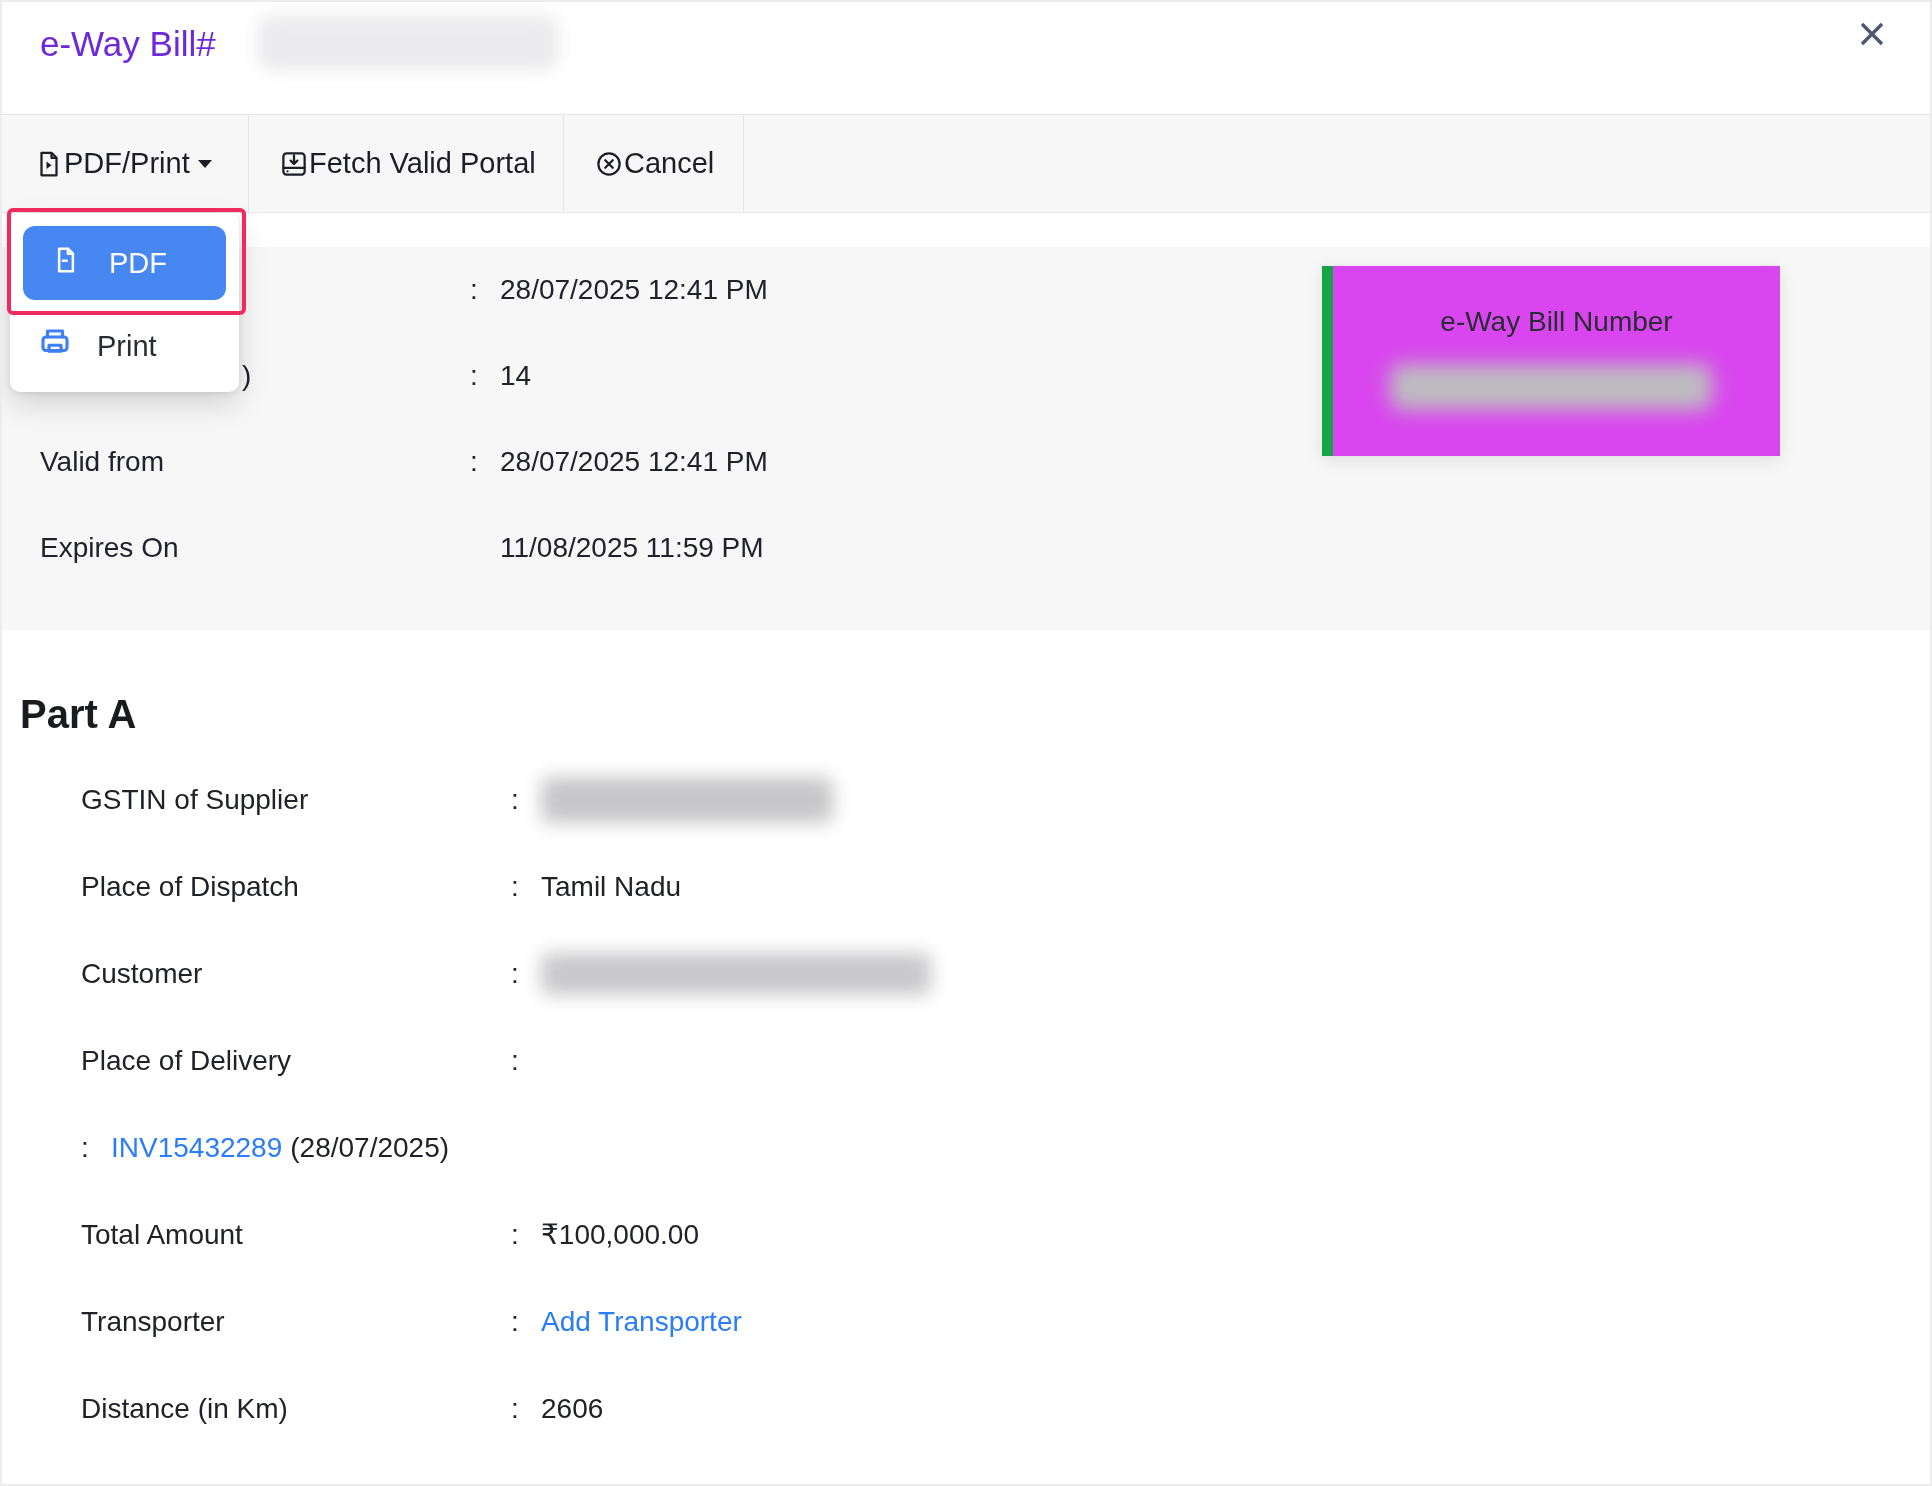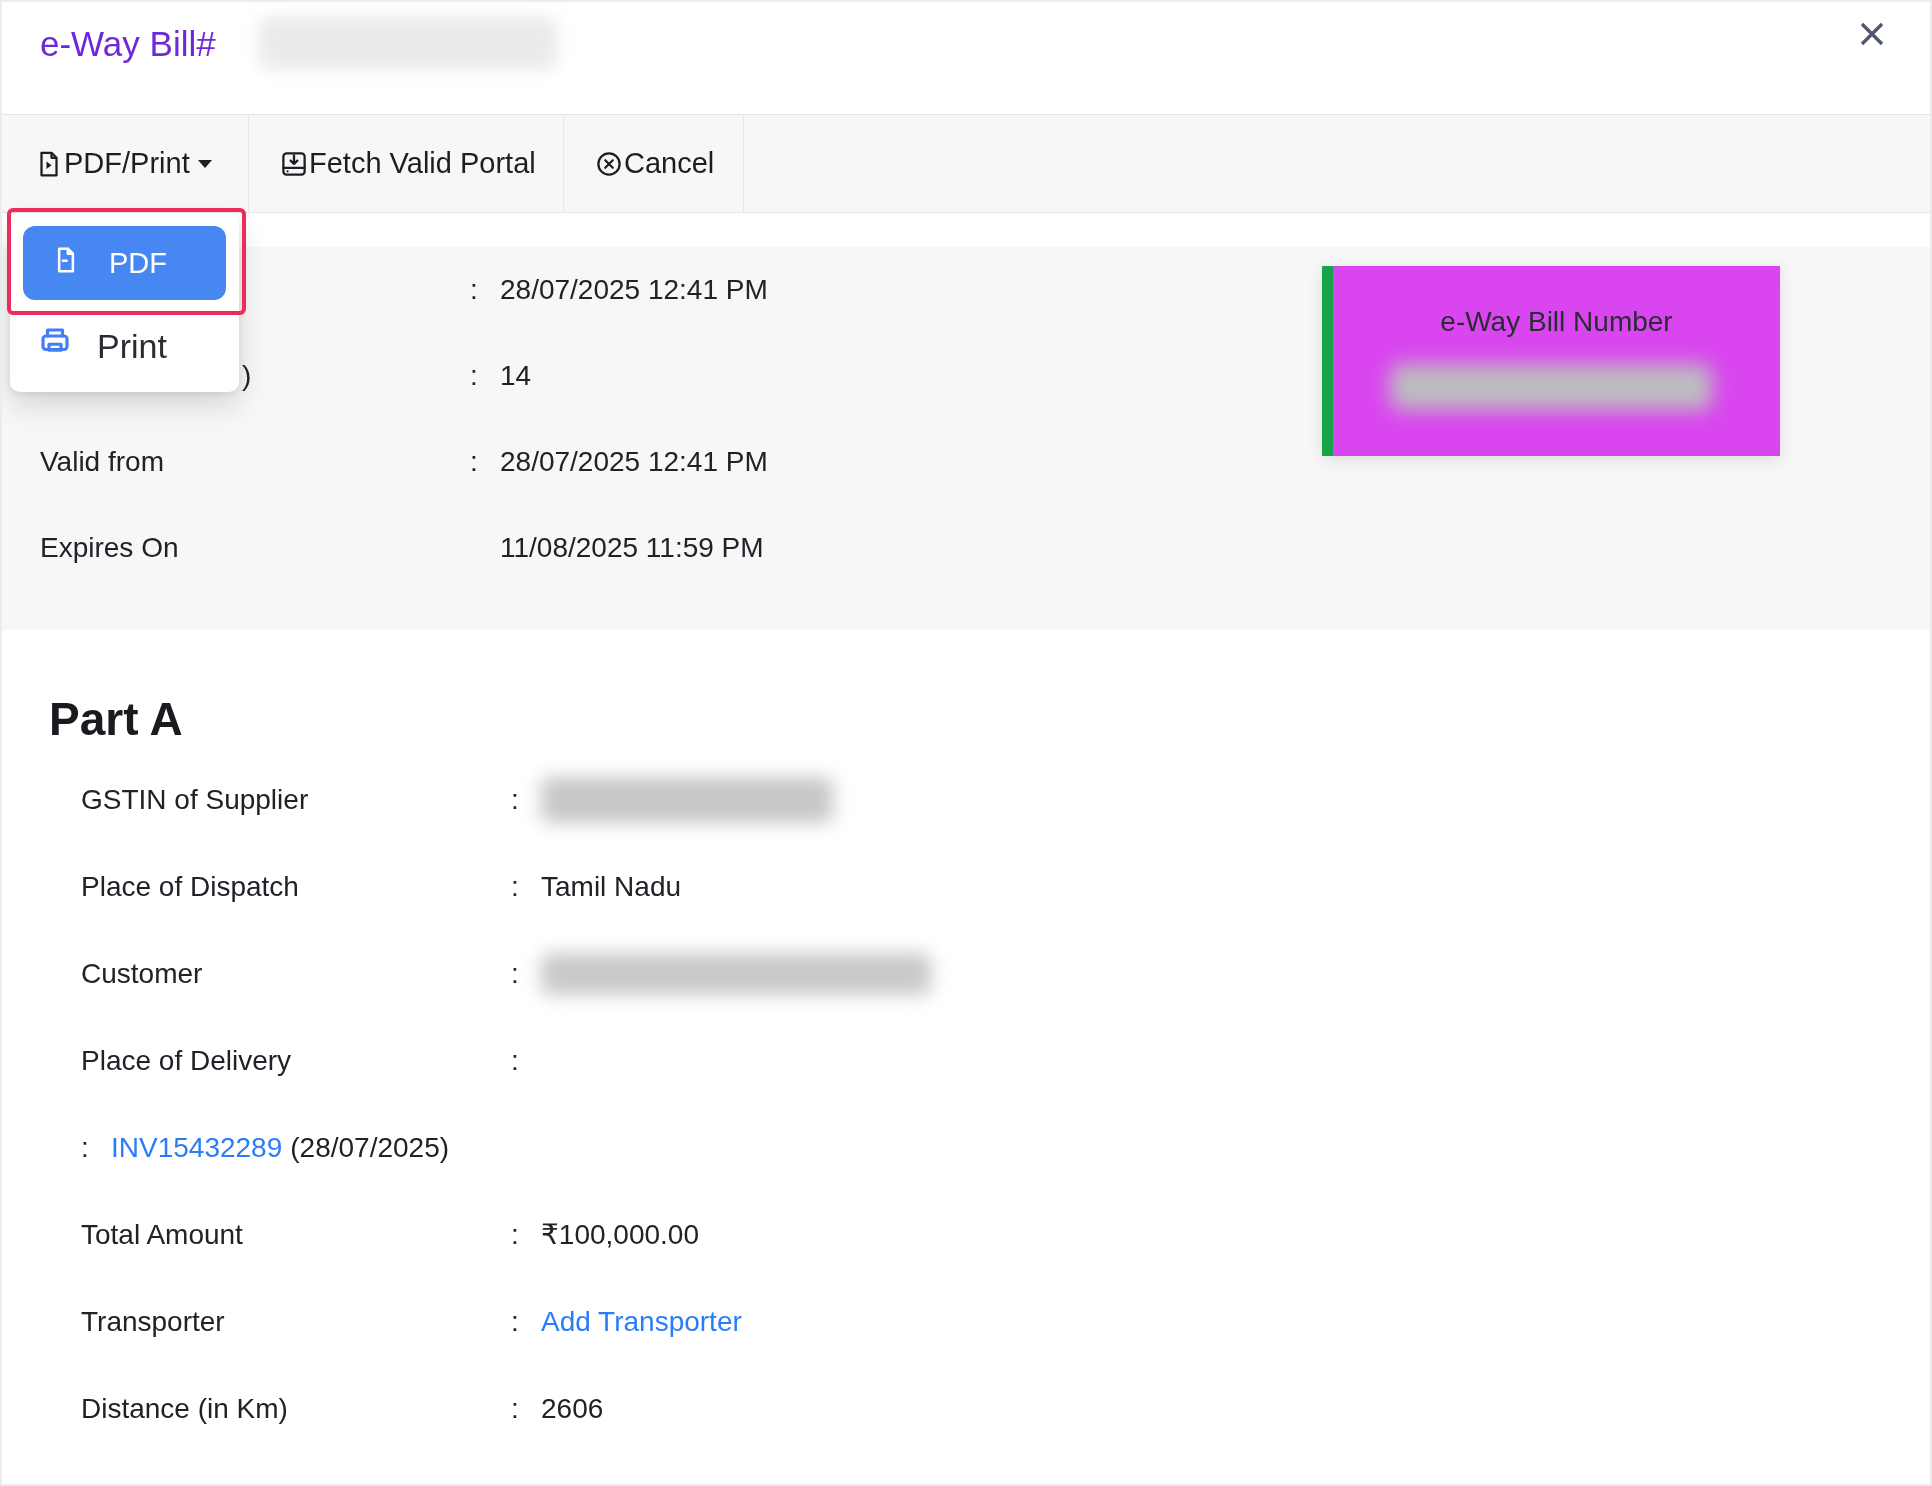--- a/index.html
+++ b/index.html
@@ -43,26 +43,26 @@
              border-radius:10px; filter:blur(10px); }
   
   .dropdown { position:absolute; left:8px; top:211px; width:229px; height:179px;
               background:#fff; border-radius:10px; z-index:30;
               box-shadow:0 12px 30px rgba(0,0,0,0.15), 0 2px 6px rgba(0,0,0,0.08); }
   .dd-pdf { position:absolute; left:13px; top:13px; width:203px; height:74px; box-sizing:border-box;
             background:#4787f2; border-radius:12px; display:flex; align-items:center;
             padding-left:28px; gap:28px; color:#fff; font-size:29px; cursor:pointer; }
   .dd-print { position:absolute; left:13px; top:99px; width:203px; height:68px; box-sizing:border-box;
               display:flex; align-items:center; padding-left:14px; gap:24px;
-              color:#2a2c33; font-size:34px; cursor:pointer; }
+              color:#2a2c33; font-size:29px; cursor:pointer; }
   .red-box { position:absolute; left:5px; top:206px; width:239px; height:107px; box-sizing:border-box;
              border:4px solid #ee2a5f; border-radius:6px; z-index:40; pointer-events:none; }
   
   .parta { position:absolute; top:628px; left:0; right:0; bottom:0; background:#fff; padding-top:62px; }
-  .pa-heading { padding-left:47px; font-size:46px; font-weight:600; color:#191b1f; height:46px; }
+  .pa-heading { padding-left:18px; font-size:40px; font-weight:600; color:#191b1f; height:46px; }
   .pa-rows { margin-top:18px;margin-left:41px; }
   .prow { display:flex; align-items:center; height:87px; padding-left:38px; font-size:28px; color:#202228; }
   .lbl { width:430px; }
   .colon { width:30px; }
   .val { display:flex; align-items:center; }
   .link { color:#2b7cf8; cursor:pointer; }
   .suffix { margin-left:8px; }
   .blur-bar { border-radius:8px; filter:blur(9px); }
   .blur-gstin { width:292px; height:46px; background:#c7c7c9; }
   .blur-customer { width:390px; height:42px; background:#c9c9cb; }

